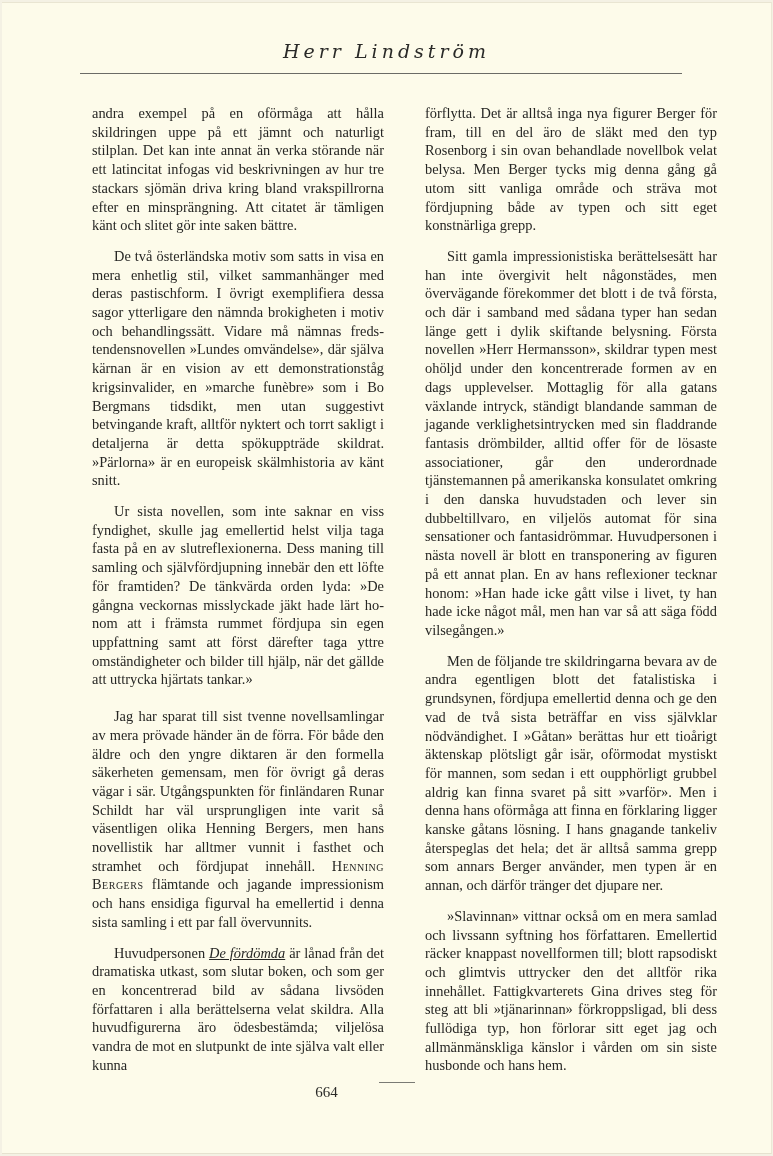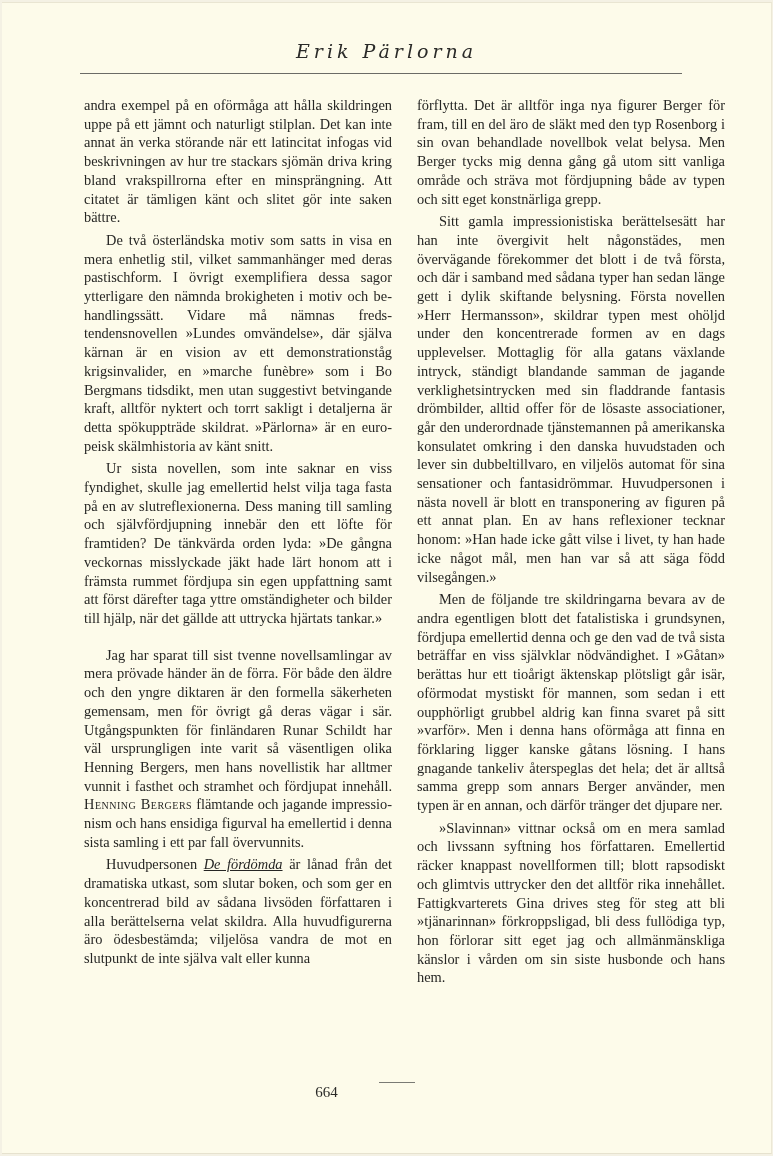--- a/index.html
+++ b/index.html
@@ -51,21 +51,21 @@
       font-family: "Liberation Serif", serif;
       font-size: 14.4px;
       line-height: 18.7px;
       color: #262624;
       text-align: justify;
       hyphens: manual;
     }
     .col-left { left: 80px; }
     .col-right { left: 413px; }
     .column p {
-      margin: 4px;
+      margin: 12px;
       text-indent: 22px;
     }
     .column p.no-indent { text-indent: 0; }
     .column p.section-start { margin-top: 18px; }
     .smallcaps { font-variant: small-caps; letter-spacing: 0.5px; }
     .ital { font-style: italic; text-decoration: underline; }
     .folio-rule {
       position: absolute;
       left: 379px;
       top: 1082px;
@@ -82,32 +82,32 @@
       font-family: "Liberation Serif", serif;
       font-size: 15px;
       color: #2a2a28;
     }
   </style>
 </head>
 <body>
 
 <div class="page"></div>
 
-<div class="running-head">Erik Pärlorna</div>
+<div class="running-head">Herr Lindström</div>
 <div class="head-rule"></div>
 
 <div class="column col-left">
   <p class="no-indent">andra exempel på en oförmåga att hålla skildringen uppe på ett jämnt och naturligt stilplan. Det kan inte annat än verka stö­rande när ett latincitat infogas vid beskriv­ningen av hur tre stackars sjömän driva kring bland vrakspillrorna efter en min­sprängning. Att citatet är tämligen känt och slitet gör inte saken bättre.</p>
   <p>De två österländska motiv som satts in visa en mera enhetlig stil, vilket sam­manhänger med deras pastischform. I öv­rigt exemplifiera dessa sagor ytterligare den nämnda brokigheten i motiv och be­handlingssätt. Vidare må nämnas freds­tendensnovellen »Lundes omvändelse», där själva kärnan är en vision av ett demonstra­tionståg krigsinvalider, en »marche funèbre» som i Bo Bergmans tidsdikt, men utan sug­gestivt betvingande kraft, alltför nyktert och torrt sakligt i detaljerna är detta spök­uppträde skildrat. »Pärlorna» är en euro­peisk skälmhistoria av känt snitt.</p>
   <p>Ur sista novellen, som inte saknar en viss fyndighet, skulle jag emellertid helst vilja taga fasta på en av slutreflexionerna. Dess maning till samling och självfördjup­ning innebär den ett löfte för framtiden? De tänkvärda orden lyda: »De gångna veckornas misslyckade jäkt hade lärt ho­nom att i främsta rummet fördjupa sin egen uppfattning samt att först därefter taga yttre omständigheter och bilder till hjälp, när det gällde att uttrycka hjärtats tankar.»</p>
   <p class="section-start"><span>Jag har sparat till sist tvenne novell­samlingar av mera prövade händer än de förra. För både den äldre och den yngre diktaren är den formella säkerheten gemen­sam, men för övrigt gå deras vägar i sär. Utgångspunkten för finländaren Runar Schildt har väl ursprungligen inte varit så väsentligen olika Henning Bergers, men hans novellistik har alltmer vunnit i fasthet och stramhet och fördjupat innehåll.</span> <span class="smallcaps">Henning Bergers</span> <span>flämtande och jagande impressio­nism och hans ensidiga figurval ha emel­lertid i denna sista samling i ett par fall övervunnits.</span></p>
   <p><span>Huvudpersonen</span> <span class="ital">De fördömda</span> <span>är lånad från det dramatiska utkast, som slutar bo­ken, och som ger en koncentrerad bild av sådana livsöden författaren i alla berättel­serna velat skildra. Alla huvudfigurerna äro ödesbestämda; viljelösa vandra de mot en slutpunkt de inte själva valt eller kunna</span></p>
 </div>
 
 <div class="column col-right">
-  <p class="no-indent">förflytta. Det är alltför inga nya figurer Berger för fram, till en del äro de släkt med den typ Rosenborg i sin ovan behand­lade novellbok velat belysa. Men Berger tycks mig denna gång gå utom sitt vanliga område och sträva mot fördjupning både av typen och sitt eget konstnärliga grepp.</p>
+  <p class="no-indent">förflytta. Det är alltså inga nya figurer Berger för fram, till en del äro de släkt med den typ Rosenborg i sin ovan behand­lade novellbok velat belysa. Men Berger tycks mig denna gång gå utom sitt vanliga område och sträva mot fördjupning både av typen och sitt eget konstnärliga grepp.</p>
   <p>Sitt gamla impressionistiska berättelse­sätt har han inte övergivit helt någonstädes, men övervägande förekommer det blott i de två första, och där i samband med sådana typer han sedan länge gett i dylik skiftande belysning. Första novellen »Herr Hermansson», skildrar typen mest ohöljd under den koncentrerade formen av en dags upplevelser. Mottaglig för alla gatans växlande intryck, ständigt blandande sam­man de jagande verklighetsintrycken med sin fladdrande fantasis drömbilder, alltid offer för de lösaste associationer, går den underordnade tjänstemannen på amerikan­ska konsulatet omkring i den danska hu­vudstaden och lever sin dubbeltillvaro, en viljelös automat för sina sensationer och fantasidrömmar. Huvudpersonen i nästa novell är blott en transponering av figuren på ett annat plan. En av hans reflexioner tecknar honom: »Han hade icke gått vilse i livet, ty han hade icke något mål, men han var så att säga född vilsegången.»</p>
   <p>Men de följande tre skildringarna be­vara av de andra egentligen blott det fata­listiska i grundsynen, fördjupa emellertid denna och ge den vad de två sista be­träffar en viss självklar nödvändighet. I »Gåtan» berättas hur ett tioårigt äktenskap plötsligt går isär, oförmodat mystiskt för mannen, som sedan i ett oupphörligt grub­bel aldrig kan finna svaret på sitt »varför». Men i denna hans oförmåga att finna en förklaring ligger kanske gåtans lösning. I hans gnagande tankeliv återspeglas det hela; det är alltså samma grepp som annars Berger använder, men typen är en annan, och därför tränger det djupare ner.</p>
   <p>»Slavinnan» vittnar också om en mera samlad och livssann syftning hos författa­ren. Emellertid räcker knappast novell­formen till; blott rapsodiskt och glimtvis uttrycker den det alltför rika innehållet. Fattigkvarterets Gina drives steg för steg att bli »tjänarinnan» förkroppsligad, bli dess fullödiga typ, hon förlorar sitt eget jag och allmänmänskliga känslor i vården om sin siste husbonde och hans hem.</p>
 </div>
 
 <div class="folio-rule"></div>
 <div class="folio">664</div>
 
 </body></html>

